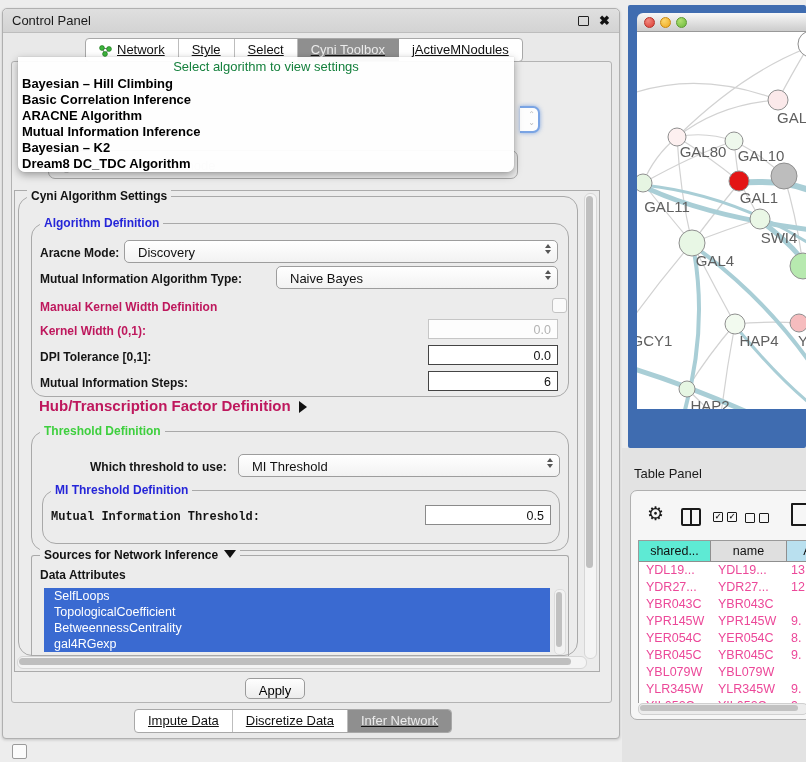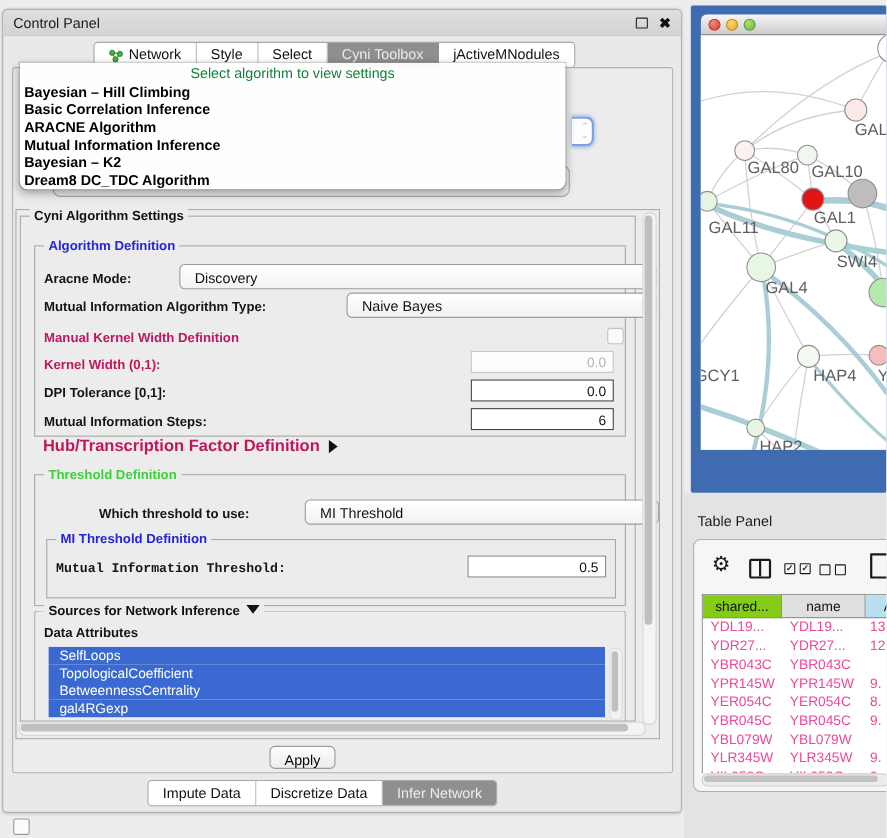--- a/index.html
+++ b/index.html
@@ -12,21 +12,21 @@
     box-shadow:0 1px 3px rgba(0,0,0,.18);}
   .cp-titlebar{position:absolute;left:0;top:0;right:0;height:23px;
     background:linear-gradient(#dfdfdf,#d3d3d3);border-bottom:1px solid #bdbdbd;
     border-radius:5px 5px 0 0;display:flex;align-items:center;padding:0 9px;}
   .cp-title{font-size:13px;color:#1a1a1a;flex:1;}
   .float-icon{width:9px;height:8px;border:1.5px solid #222;border-radius:1px;margin-right:10px;}
   .close-icon{font-size:13px;font-weight:bold;color:#111;line-height:1;}
 
   
   .tabbar{position:absolute;display:flex;background:#fff;border:1px solid #a8a8a8;
-    border-radius:4px;overflow:hidden;height:22px;}
+    border-radius:4px;overflow:hidden;height:22px;text-decoration:underline;}
   .tabbar .seg{display:flex;align-items:center;gap:5px;padding:0 13px;font-size:13px;
     line-height:22px;border-right:1px solid #bdbdbd;color:#111;white-space:nowrap;}
   .tabbar .seg:last-child{border-right:none;}
   .tabbar .seg.selected{background:#8f8f8f;color:#ececec;border-right-color:#8f8f8f;}
   .top-tabs{left:82px;top:29px;}
   .bottom-tabs{left:131px;top:700px;}
 
   
   .content-panel{position:absolute;left:8px;top:52px;width:599px;height:640px;
     border:1px solid #b3b3b3;border-radius:3px;background:#ececec;}
@@ -36,41 +36,41 @@
     border:1px solid #a8a8a8;border-radius:7px;font-size:13px;line-height:29px;
     padding-left:14px;color:#b9b9b9;box-sizing:border-box;}
   .blue-combo-fragment{position:absolute;left:508px;top:44px;width:18px;height:23px;
     border:2px solid #7aa4e4;border-left:none;border-radius:0 7px 7px 0;
     background:#fdfdfd;box-shadow:0 0 4px rgba(96,144,220,.75);}
   .blue-combo-fragment .st{position:absolute;right:3px;top:3px;font-size:8px;color:#bbb;line-height:8px;}
 
   
   .scrollpane{position:absolute;left:2px;top:128px;width:584px;height:480px;
     border:1px solid #ababab;background:#ececec;}
-  .group{position:absolute;border:1px solid #a9a9a9;border-radius:0;}
+  .group{position:absolute;border:1px solid #a9a9a9;border-radius:14px;}
   .legend{position:absolute;top:-8px;left:8px;background:#ececec;padding:0 4px;
     font-size:12px;font-weight:bold;white-space:nowrap;}
   .legend.blue{color:#2525d8;}
   .legend.green{color:#3ecf3e;}
 
   .vscroll{position:absolute;right:2px;top:2px;width:11px;height:464px;
     background:#f4f4f4;border:1px solid #d6d6d6;border-radius:6px;}
   .vscroll .thumb{position:absolute;left:1px;top:2px;width:7px;height:372px;
     background:#bfbfbf;border-radius:4px;}
   .hscroll{position:absolute;left:2px;bottom:2px;width:568px;height:11px;
     background:#f4f4f4;border:1px solid #d6d6d6;border-radius:6px;}
   .hscroll .thumb{position:absolute;left:1px;top:1px;height:7px;width:552px;
     background:#bfbfbf;border-radius:4px;}
 
   .flabel{position:absolute;font-size:12px;font-weight:bold;color:#151515;white-space:nowrap;}
   .flabel.dis{color:#be185d;}
 
   .combo{position:absolute;height:23px;background:linear-gradient(#ffffff,#f2f2f2);
     border:1px solid #9d9d9d;border-radius:5px;font-size:13px;line-height:23px;
-    padding-left:13px;box-sizing:border-box;color:#111;margin-left:39px;}
+    padding-left:13px;box-sizing:border-box;color:#111;}
   .combo .stepper{position:absolute;right:6px;top:3px;display:flex;flex-direction:column;gap:2px;}
   .combo .stepper i{width:0;height:0;border-left:3.5px solid transparent;border-right:3.5px solid transparent;display:block;}
   .combo .stepper i.up{border-bottom:4px solid #555;}
   .combo .stepper i.dn{border-top:4px solid #555;}
 
   .tfield{position:absolute;height:20px;background:#fff;border:1px solid #444;
     font-size:12.5px;line-height:20px;text-align:right;padding-right:6px;box-sizing:border-box;}
   .tfield.dis{border:1px solid #c6c6c6;color:#b3b3b3;background:#fdfdfd;}
   .tfield.mid{border:1px solid #8a8a8a;}
   .checkbox{position:absolute;width:13px;height:13px;border:1px solid #c3c3c3;
@@ -128,21 +128,21 @@
   .boxes-icon{left:114px;top:22px;}
   .sq{width:8px;height:8px;border:1.5px solid #1a1a1a;border-radius:1px;font-size:8px;
     line-height:8px;text-align:center;color:#1a1a1a;font-weight:bold;}
   .doc-icon{left:160px;top:12px;width:14px;height:19px;border:2px solid #1a1a1a;border-radius:1px;background:#f6f6f6;}
 
   .yeast-table{position:absolute;left:638px;top:540px;width:190px;height:162px;
     overflow:hidden;border-left:1px solid #9a9a9a;border-top:1px solid #9a9a9a;background:#fff;}
   .thead{display:flex;height:21px;}
   .th{box-sizing:border-box;border-right:1px solid #8f8f8f;border-bottom:1px solid #8f8f8f;
     font-size:12.5px;line-height:20px;text-align:center;color:#111;}
-  .th.c0{width:72px;background:#84cc16;}
+  .th.c0{width:72px;background:#5eead4;}
   .th.c1{width:76px;background:#dfdfdf;}
   .th.c2{width:42px;background:#b9e0ef;}
   .tr{display:flex;height:17px;background:#fff;}
   .td{box-sizing:border-box;font-size:12.5px;line-height:17px;padding-left:7px;
     white-space:nowrap;overflow:hidden;color:#ec4899;}
   .td.c0{width:72px;}
   .td.c1{width:76px;}
   .td.c2{width:42px;padding-left:4px;}
   .table-hscroll{position:absolute;left:638px;top:703px;width:168px;height:10px;
     background:#ececec;border:1px solid #d0d0d0;border-radius:5px;}

